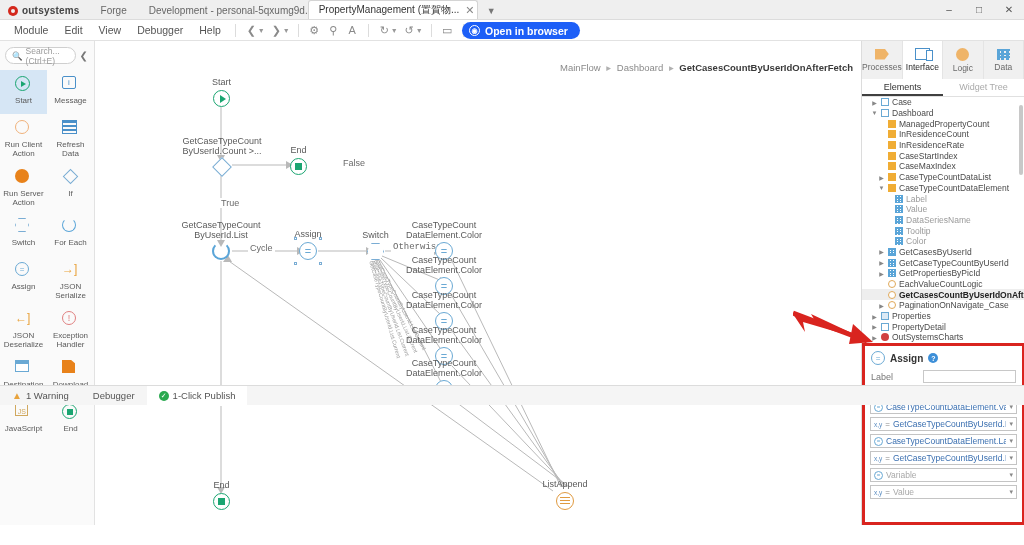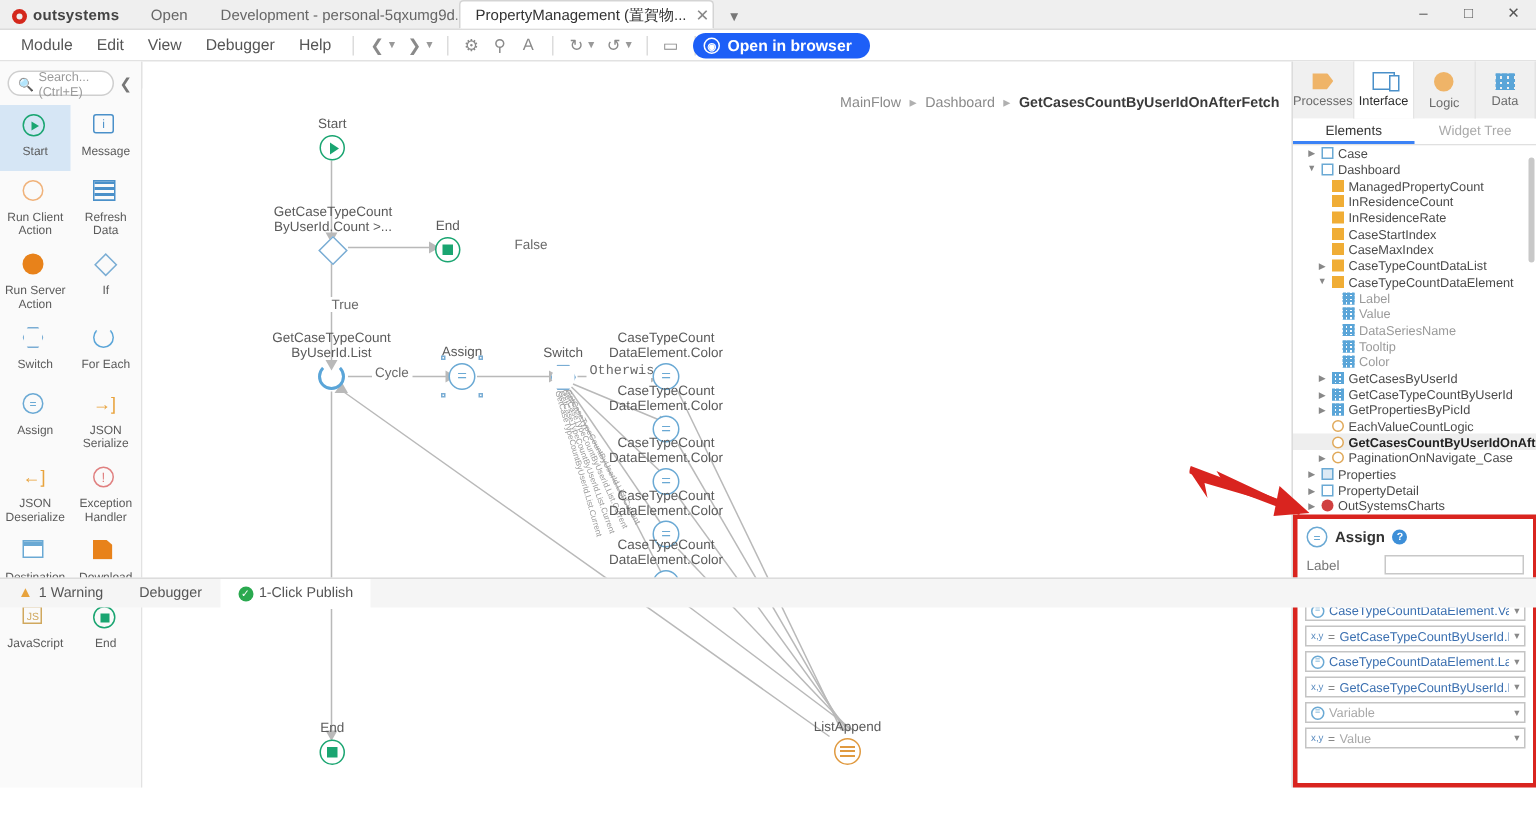--- a/index.html
+++ b/index.html
@@ -276,21 +276,21 @@
   .rpi-data {
     width: 13px; height: 11px;
     background:
       repeating-linear-gradient(90deg, #5aa5d8 0 3px, transparent 3px 4.5px),
       repeating-linear-gradient(#5aa5d8 0 2px, transparent 2px 3.5px);
   }
   .rp-subtabs { display: flex; height: 18px; background: #fff; border-bottom: 1px solid #e0e0e0; }
   .rp-subtab {
     flex: 1; text-align: center; font-size: 9px; color: #aaa; line-height: 17px;
   }
-  .rp-subtab.active { color: #333; border-bottom: 2px solid #3b82f6; }
+  .rp-subtab.active { color: #333; border-bottom: 2px solid #404040; }
 
   .tree { background: #fff; height: 246px; overflow: hidden; position: relative; }
   .tnode {
     display: flex; align-items: center; height: 10.7px; gap: 3px;
     font-size: 8.5px; color: #4a4a4a; white-space: nowrap;
   }
   .tnode.selected { background: #eeeeee; font-weight: bold; color: #222; }
   .tw { width: 7px; font-size: 6px; color: #888; text-align: center; flex: none; }
   .ti { width: 8px; height: 8px; flex: none; }
   .ti.folder { border: 1.2px solid #6aa9d4; background: #fff; }
@@ -375,21 +375,21 @@
 <body>
 
 <div id="app">
 
   <div class="titlebar">
     <div class="brand">
       <div class="brand-dot"></div>
       <span class="brand-name">outsystems</span>
     </div>
     <div class="tab">
-      <span>Open</span>
+      <span>Forge</span>
     </div>
     <div class="tab">
       <span>Development - personal-5qxumg9d...</span>
     </div>
     <div class="tab active">
       <span>PropertyManagement (置賀物...</span>
       <span class="x">✕</span>
     </div>
     <div class="tab-menu">▼</div>
     <div class="win-buttons">

